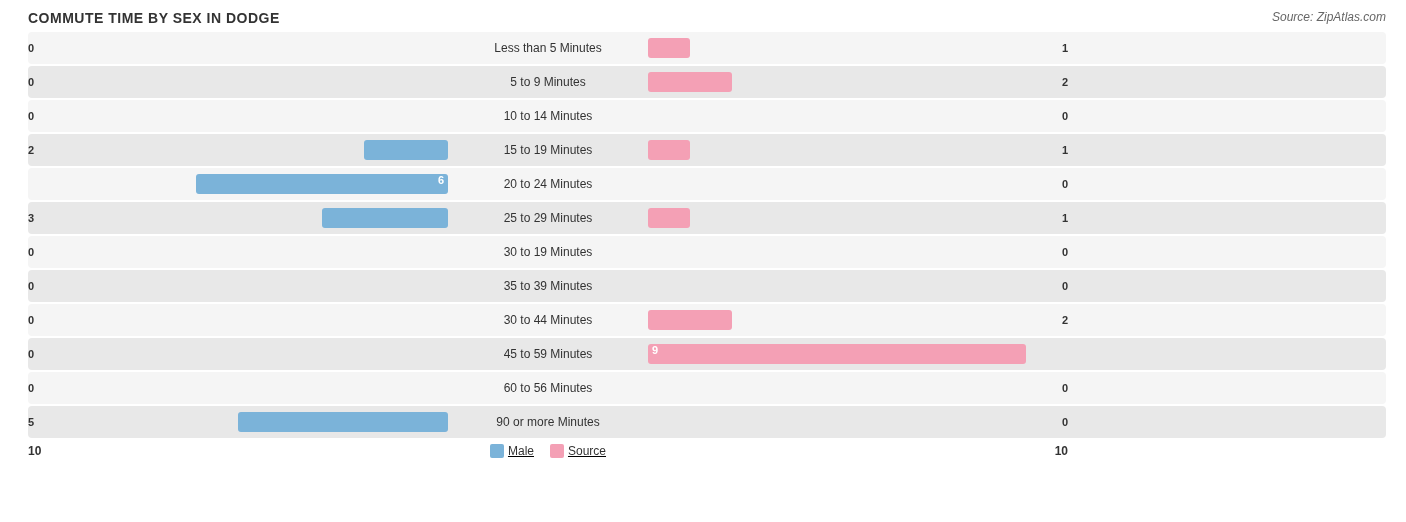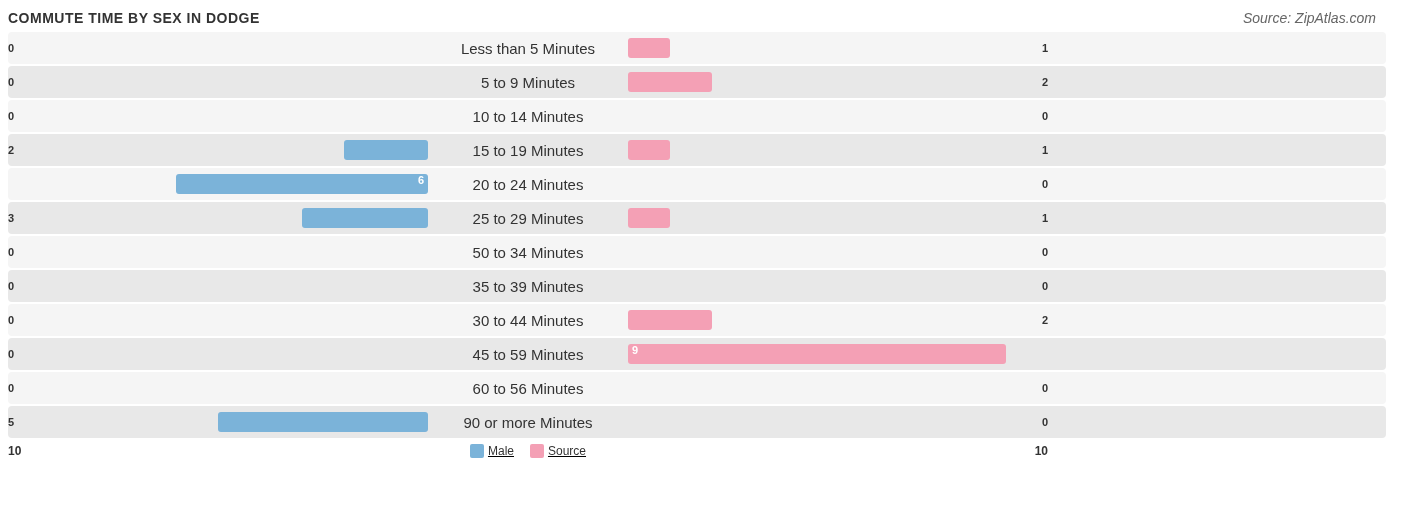--- a/index.html
+++ b/index.html
@@ -8,38 +8,38 @@
       background: #fff;
       width: 1406px;
       height: 522px;
       overflow: hidden;
       position: relative;
     }
 
     .chart-container {
       width: 1406px;
       height: 522px;
-      padding: 10px 20px 30px 8px;
+      padding: 10px 20px 30px 28px;
       position: relative;
     }
 
     .chart-title {
       font-size: 14px;
       font-weight: bold;
       color: #333;
       text-transform: uppercase;
       letter-spacing: 0.5px;
       margin-bottom: 6px;
     }
 
     .source-text {
       position: absolute;
       top: 10px;
-      right: 30px;
-      font-size: 14px;
+      right: 20px;
+      font-size: 12px;
       color: #666;
       font-style: italic;
     }
 
     .chart-area {
       width: 100%;
       position: relative;
       margin-top: 2px;
     }
 
@@ -76,21 +76,21 @@
       align-items: center;
       justify-content: flex-start;
       padding-left: 4px;
       position: relative;
       height: 100%;
     }
 
     .label-center {
       width: 200px;
       text-align: center;
-      font-size: 15px;
+      font-size: 12px;
       color: #333;
       white-space: nowrap;
       z-index: 2;
       flex-shrink: 0;
     }
 
     .bar-blue {
       background: #7bb3d9;
       height: 20px;
       border-radius: 3px;
@@ -260,21 +260,21 @@
         <div class="label-center">25 to 29 Minutes</div>
         <div class="right-section">
           <div class="bar-pink" style="width: 42px;"></div>
           <span class="value-label-right">1</span>
         </div>
       </div>
       <div class="bar-row">
         <div class="left-section">
           <span class="value-label-left">0</span>
         </div>
-        <div class="label-center">50 to 34 Minutes</div>
+        <div class="label-center">30 to 19 Minutes</div>
         <div class="right-section">
           <span class="value-label-right">0</span>
         </div>
       </div>
       <div class="bar-row">
         <div class="left-section">
           <span class="value-label-left">0</span>
         </div>
         <div class="label-center">35 to 39 Minutes</div>
         <div class="right-section">

